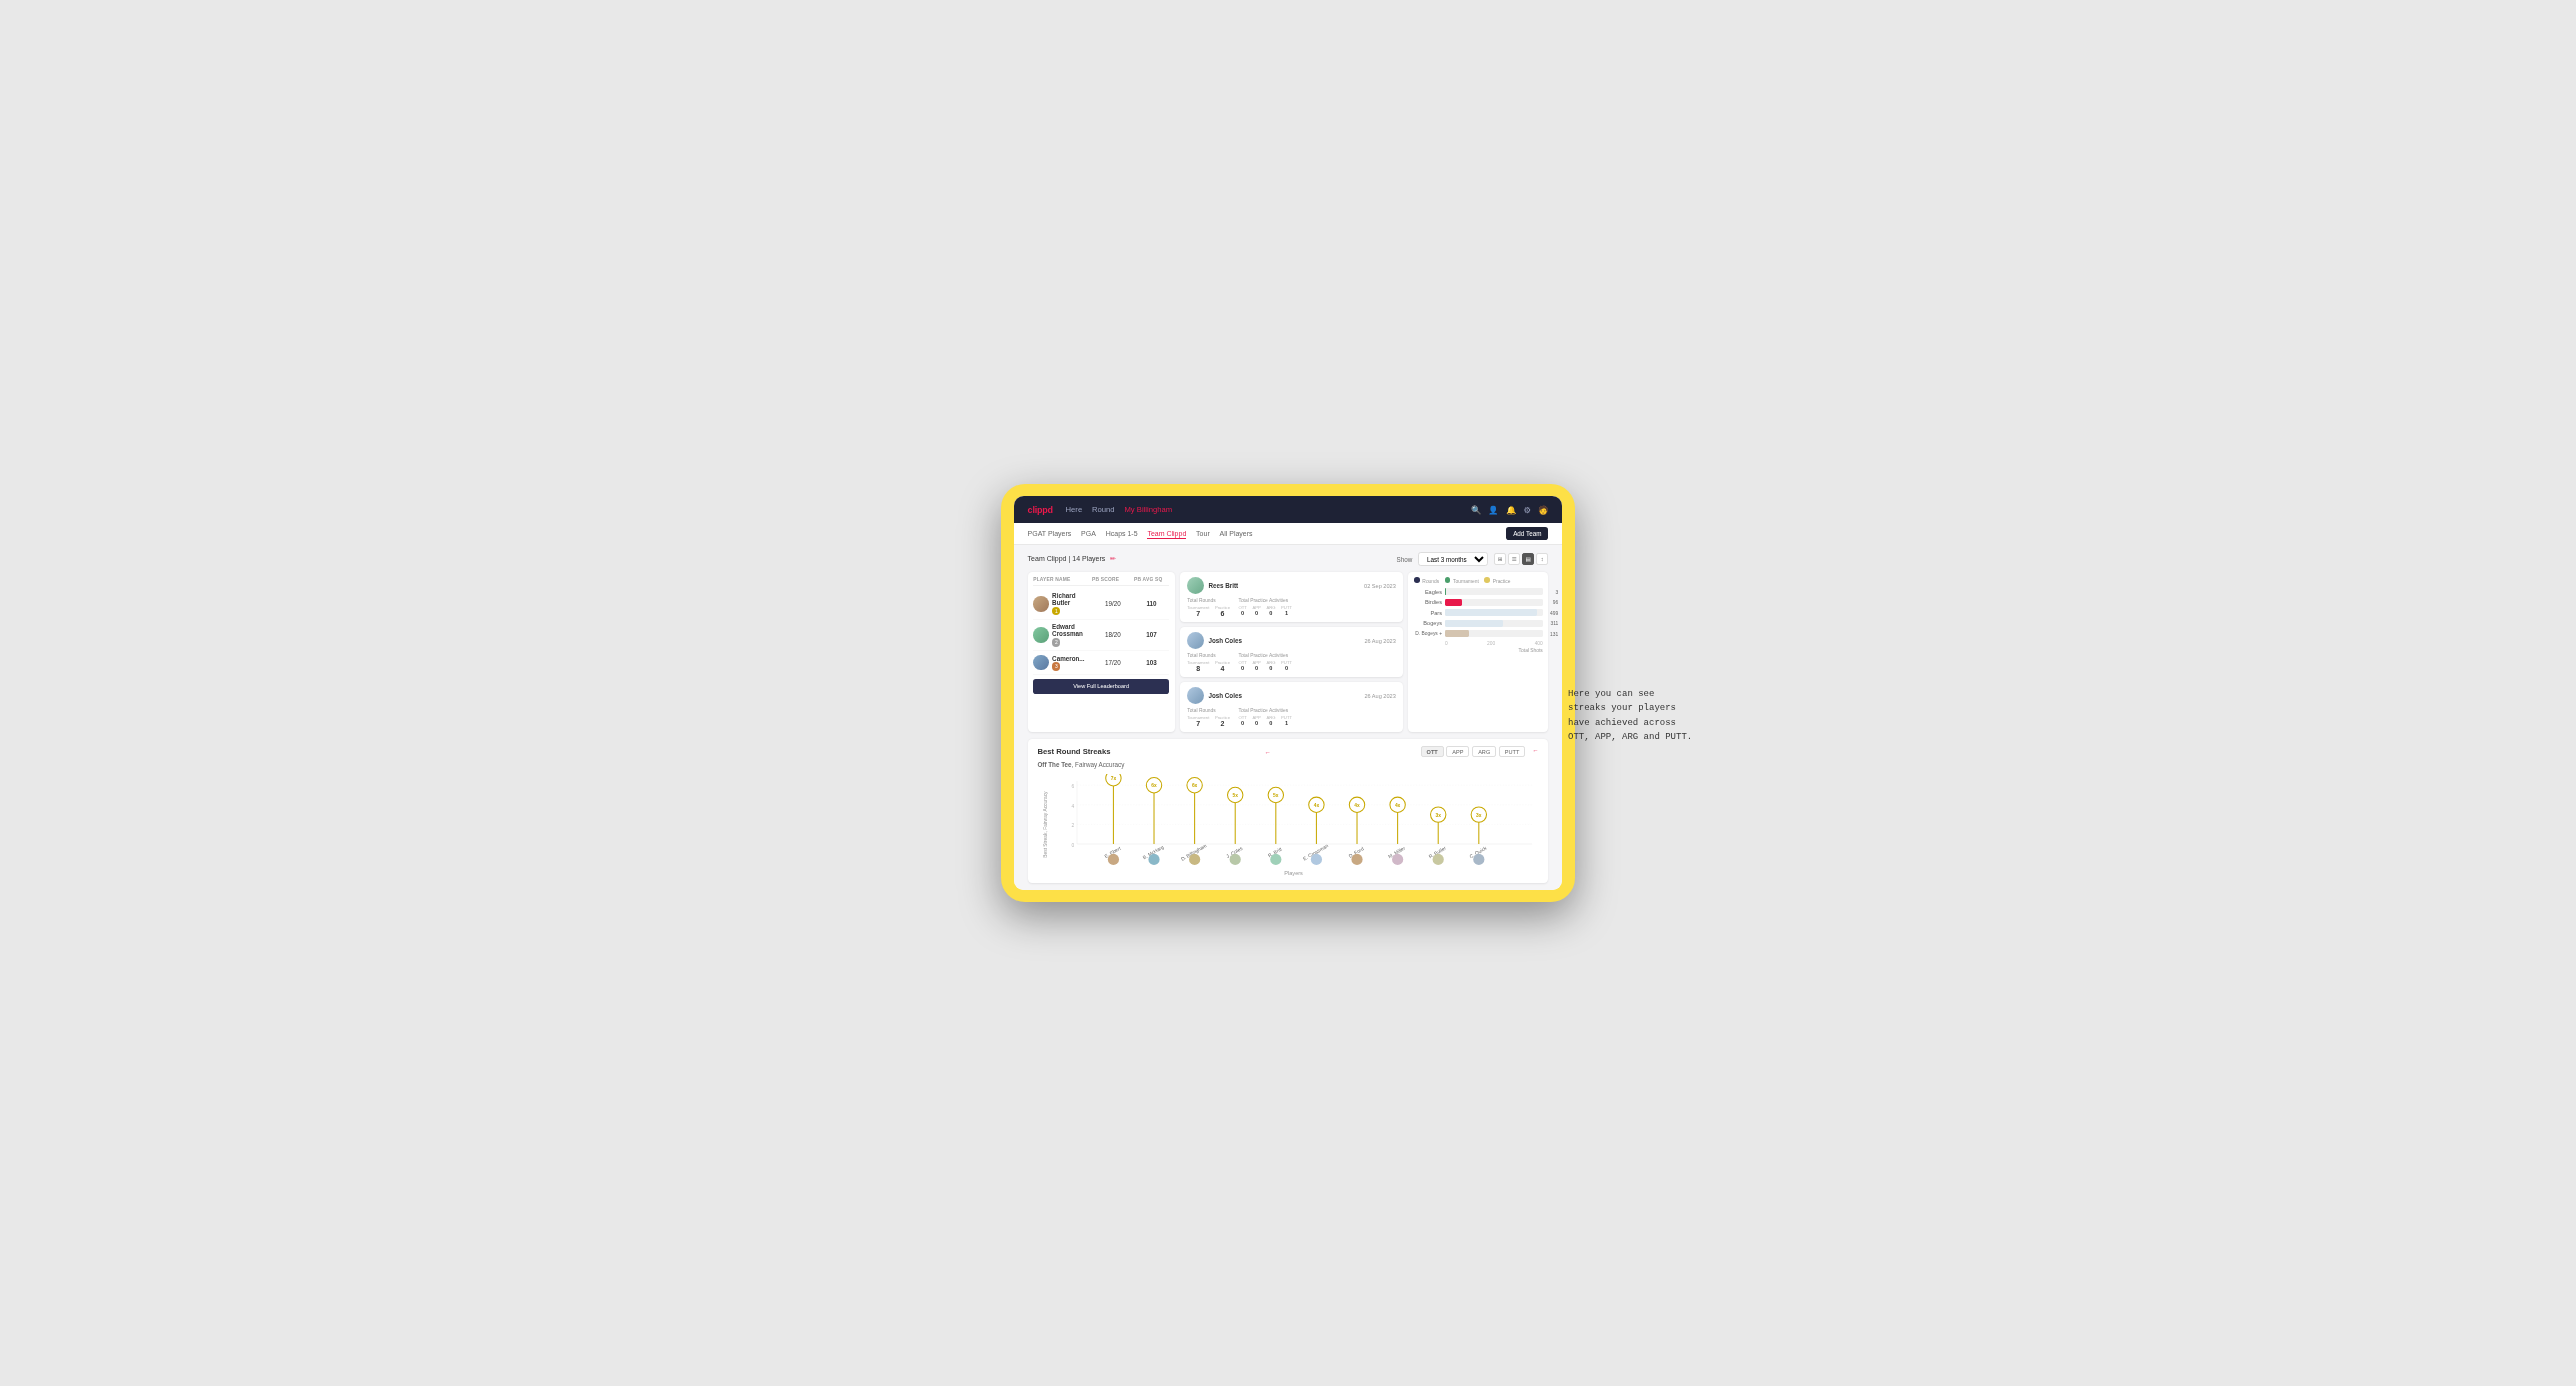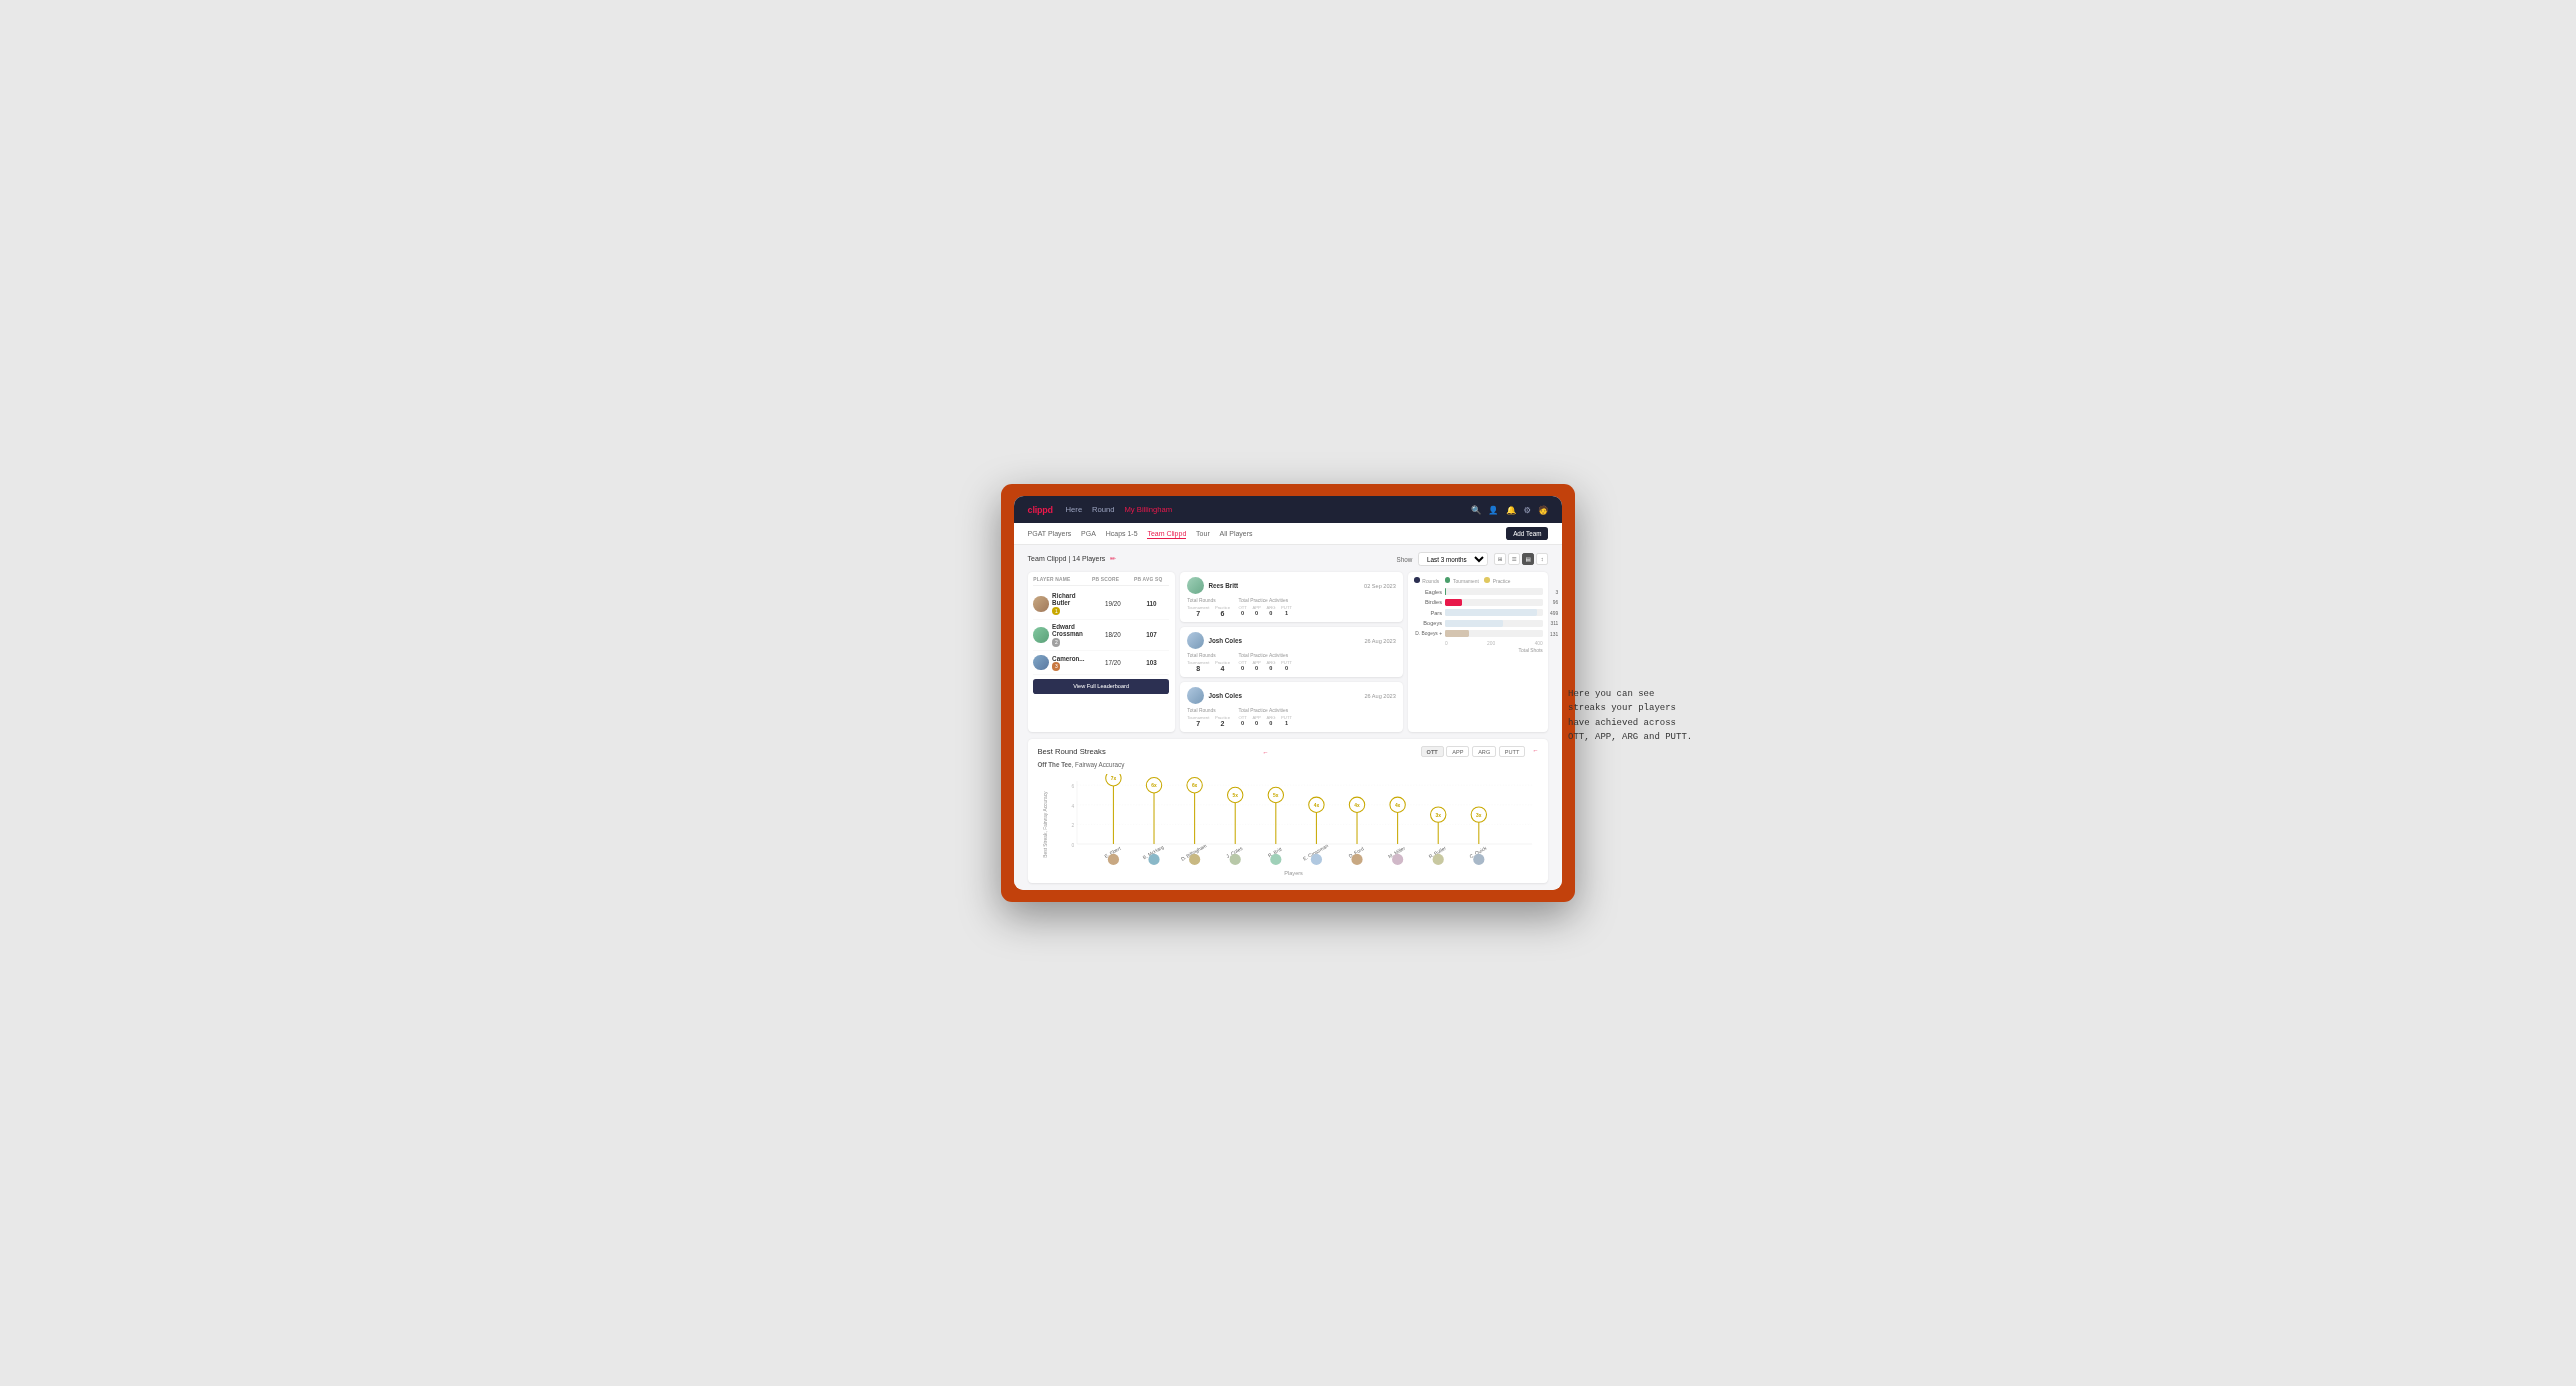--- a/index.html
+++ b/index.html
@@ -6,22 +6,22 @@
     body {
       background: #e8e8e8;
       display: flex;
       align-items: center;
       justify-content: center;
       min-height: 100vh;
       font-family: -apple-system, BlinkMacSystemFont, 'Segoe UI', sans-serif;
     }
     .tablet-frame {
       width: 574px;
-      background: #c2410c;
-      border-radius: 11px;
+      background: #fde047;
+      border-radius: 24px;
       padding: 12.6px;
       box-shadow: 0 14px 42px rgba(0,0,0,0.4);
     }
     .tablet-screen {
       background: #fff;
       border-radius: 9.8px;
       overflow: hidden;
     }
     
     .nav-bar {
@@ -378,21 +378,21 @@
       box-shadow: 0 0.7px 2.1px rgba(0,0,0,0.08);
     }
     .streaks-header {
       display: flex;
       align-items: center;
       justify-content: space-between;
       margin-bottom: 4.2px;
     }
     .streaks-title {
       font-size: 7.7px;
-      font-weight: 400;
+      font-weight: 700;
       color: #333;
     }
     .streaks-filter {
       display: flex;
       gap: 2.8px;
     }
     .filter-btn {
       font-size: 5.6px;
       padding: 1.4px 4.9px;
       border: 0.7px solid #ddd;

